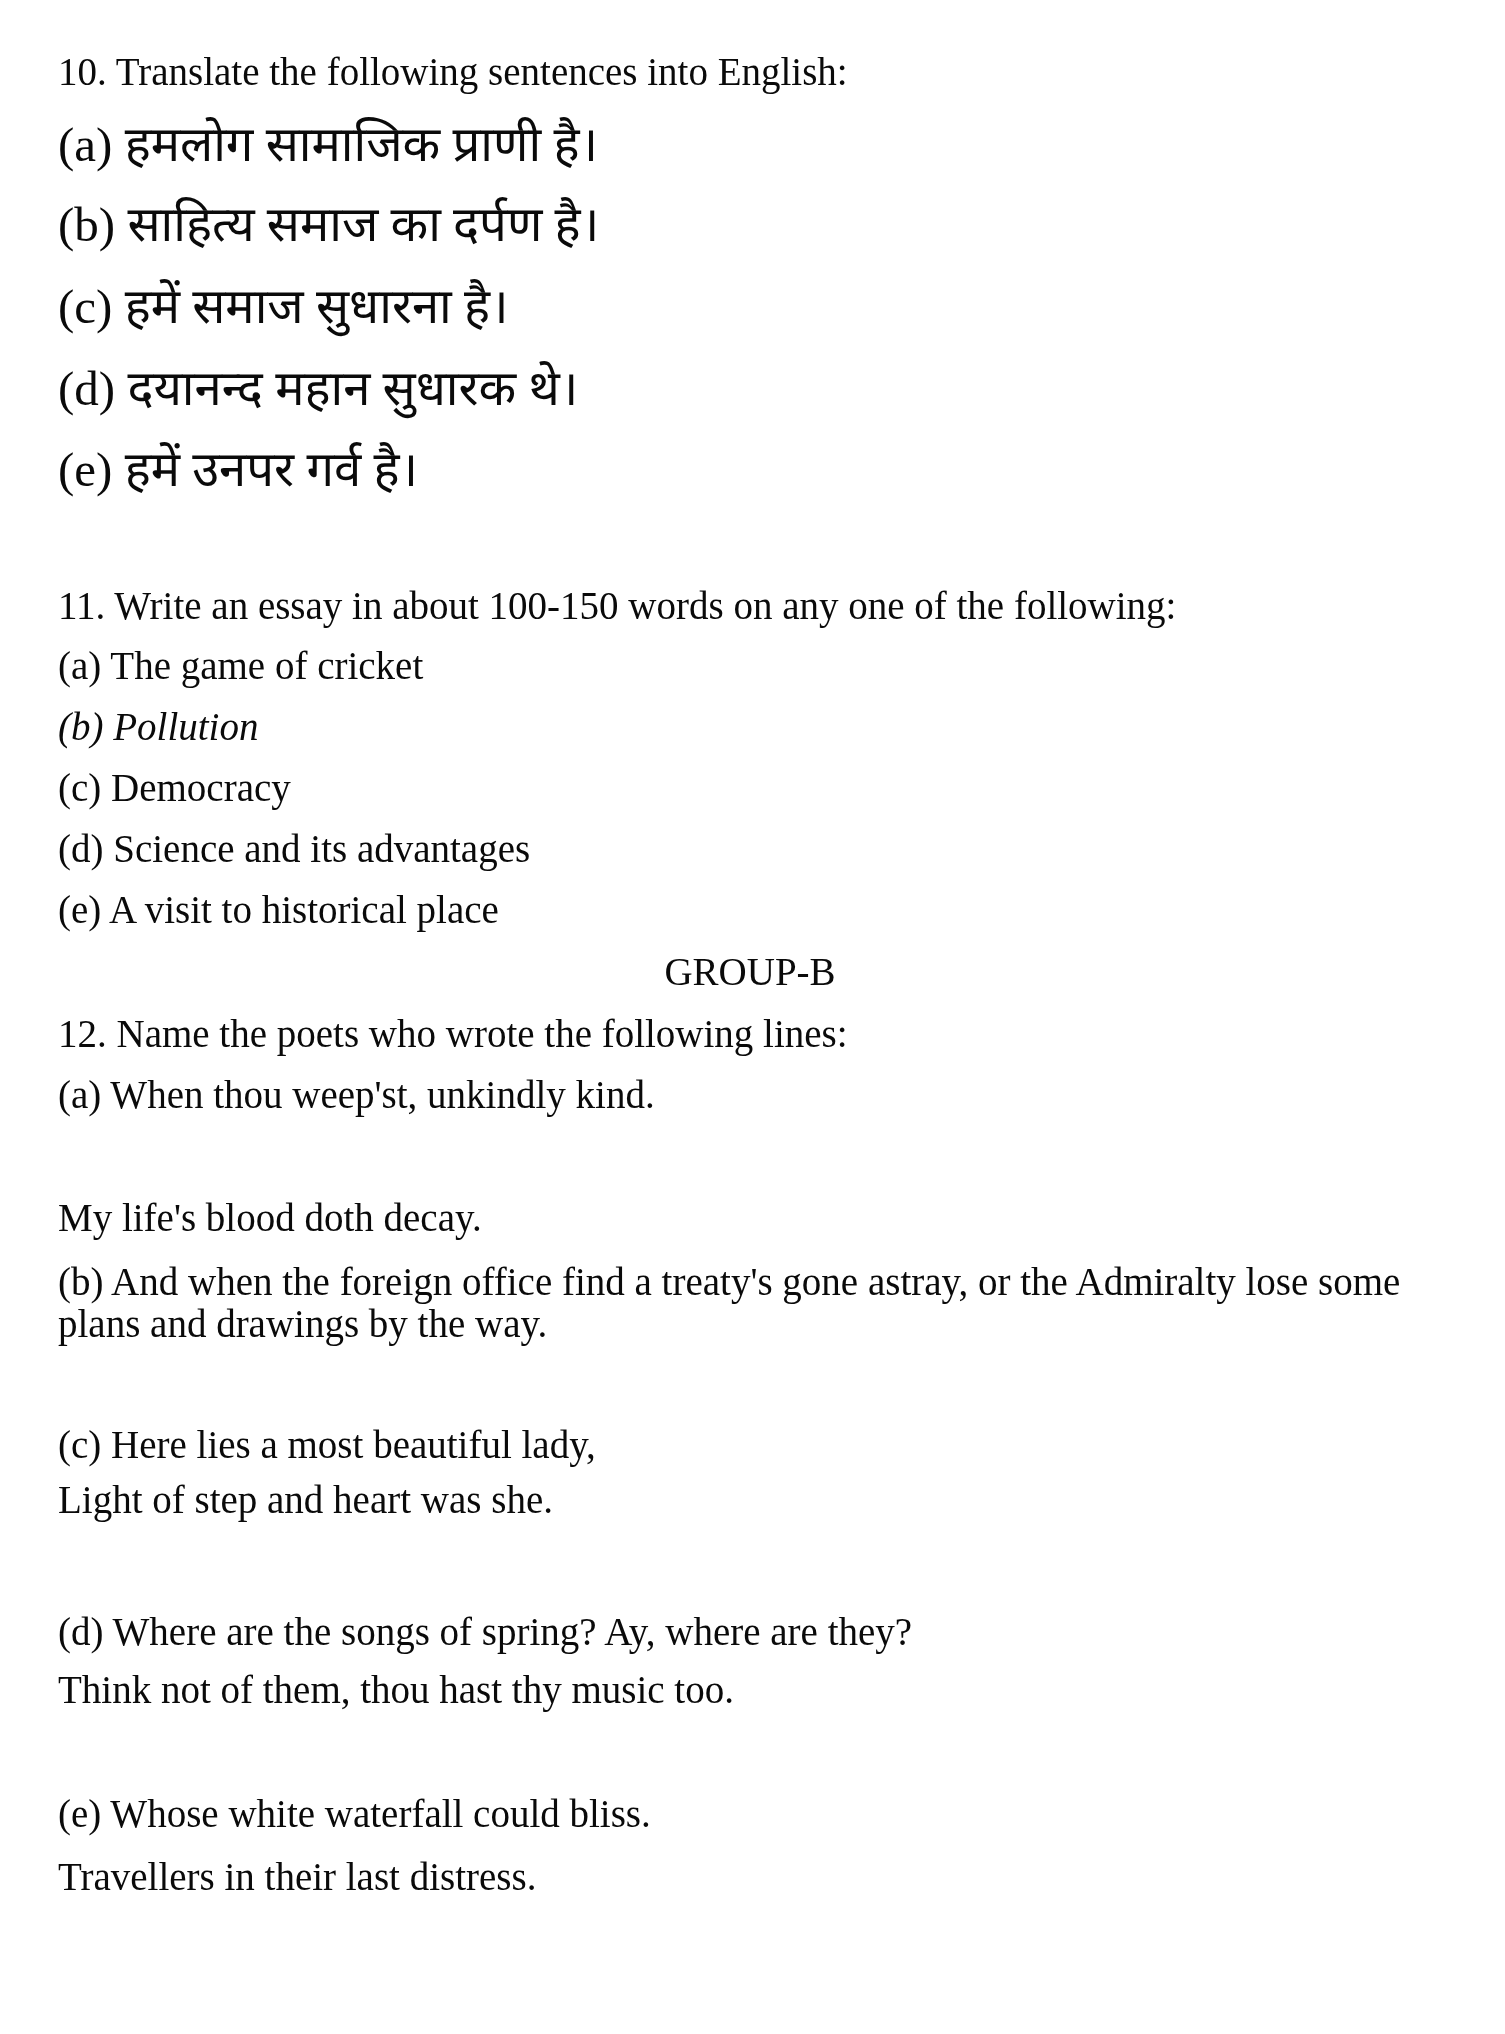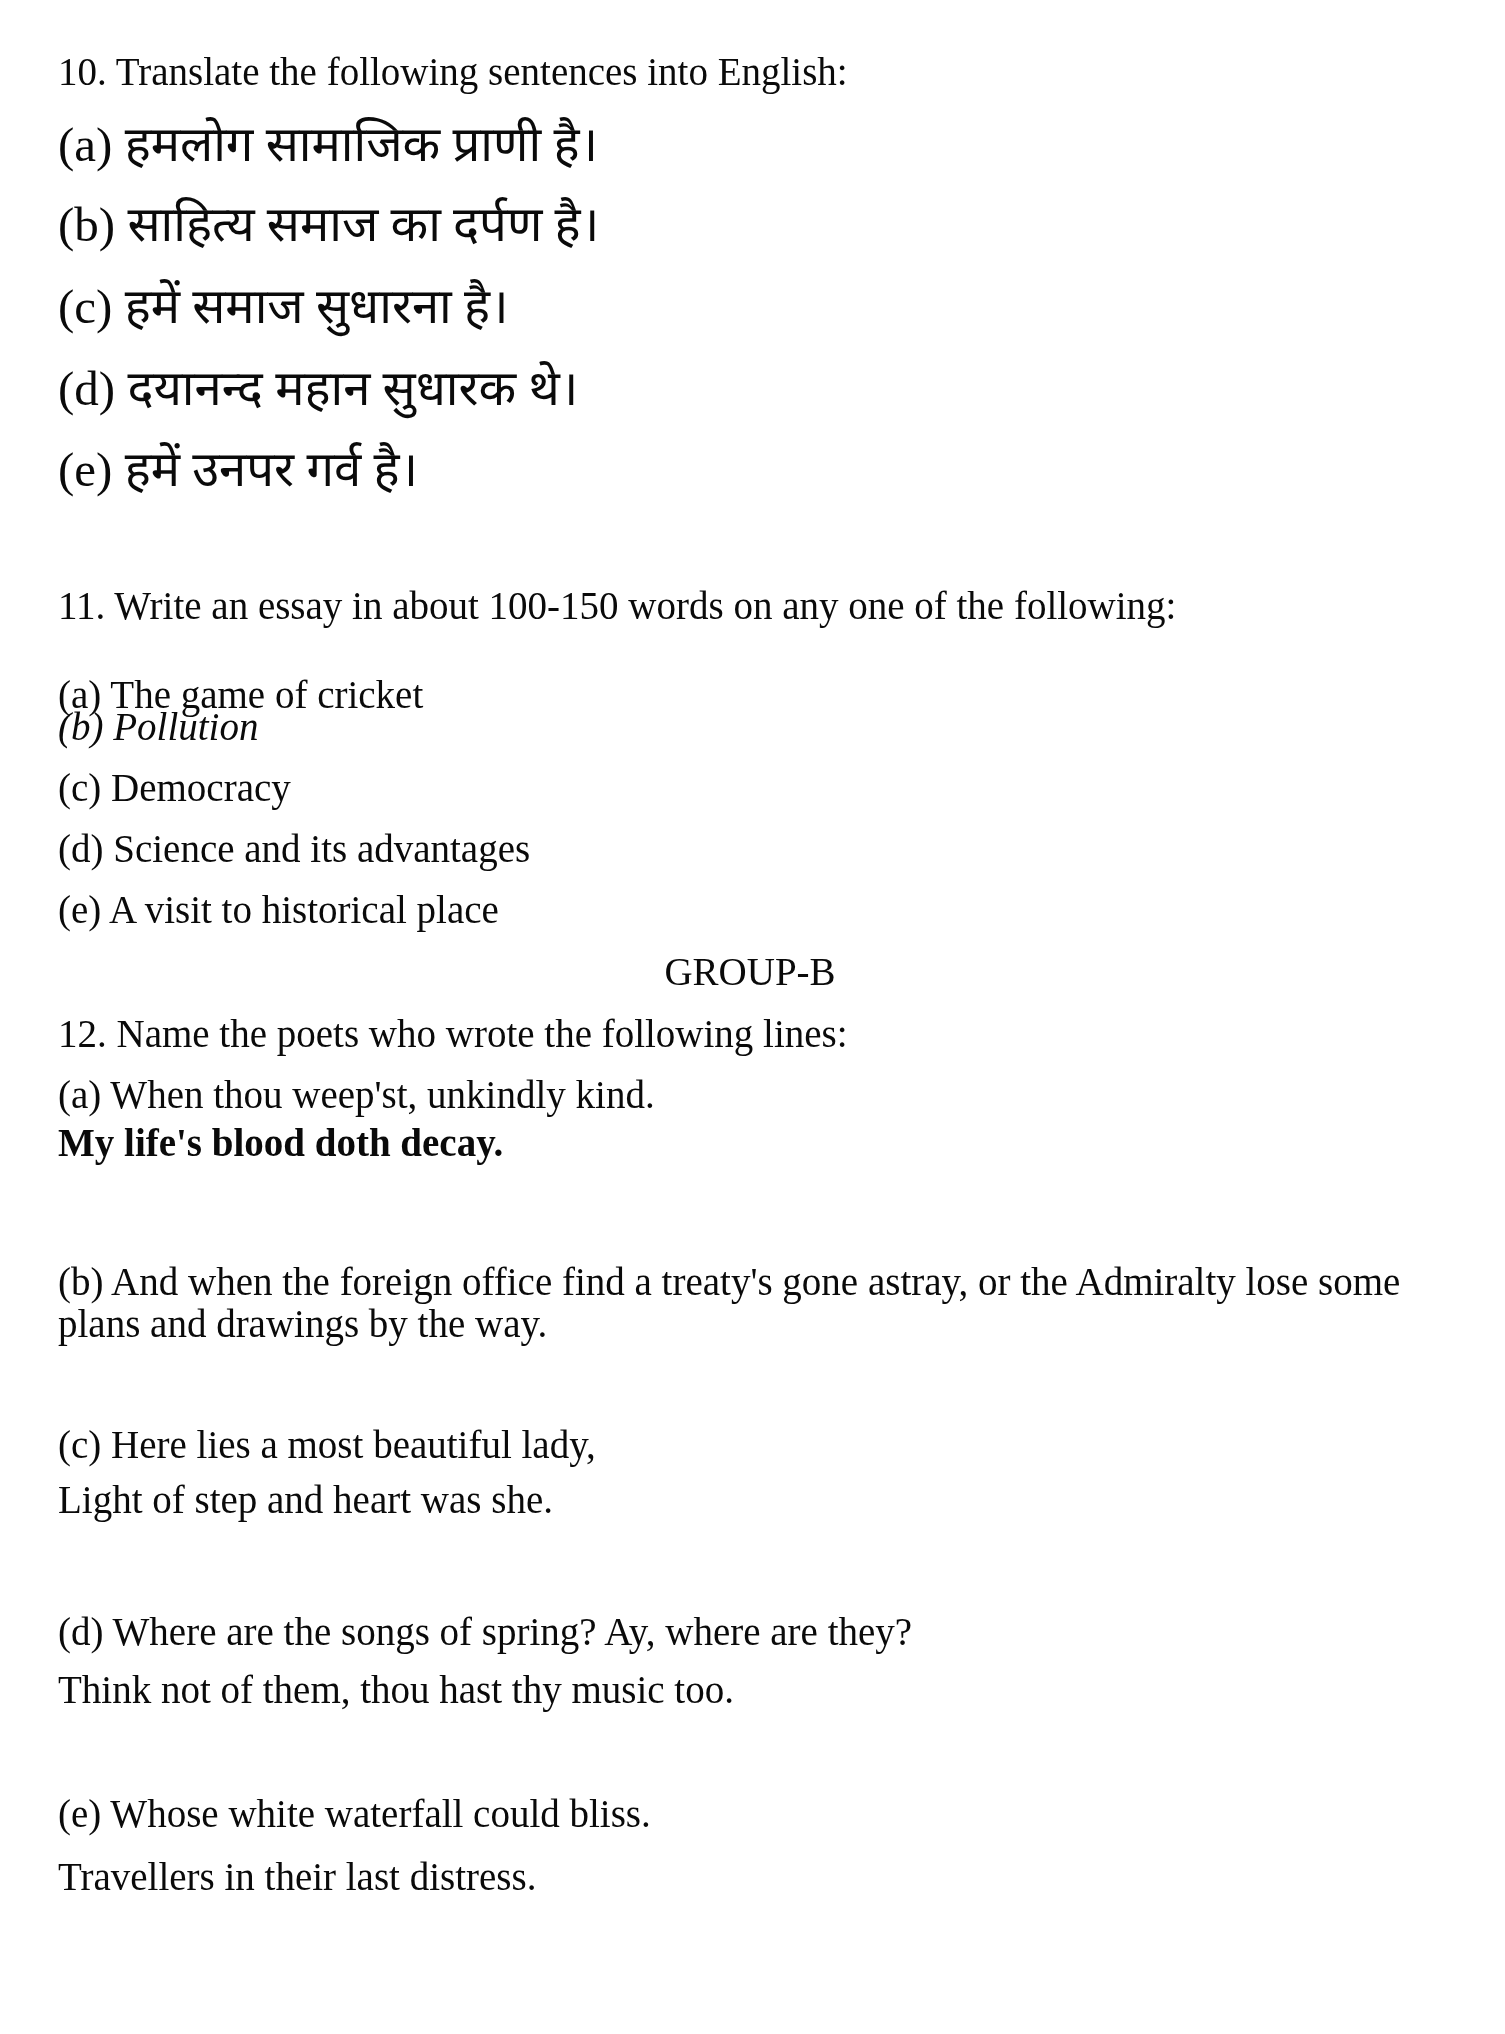--- a/index.html
+++ b/index.html
@@ -65,21 +65,21 @@
     </div>
     <div class="ln hi" style="top:450px;">
       <span>(e)</span>
       <span>हमें उनपर गर्व है।</span>
     </div>
   </section>
 
   <section>
     <div class="ln" style="top:586px;">11. Write an essay in about 100-150 words on any one of the following:</div>
 
-    <div class="ln" style="top:646px;margin-top:29px;">
+    <div class="ln" style="top:646px;">
       <span>(a)</span>
       <span>The game of cricket</span>
     </div>
     <div class="ln" style="top:707px;font-style:italic;">
       <span>(b)</span>
       <span>Pollution</span>
     </div>
     <div class="ln" style="top:768px;">
       <span>(c)</span>
       <span>Democracy</span>
@@ -97,21 +97,21 @@
   <div class="ln center" style="top:952px;text-align:center;">GROUP-B</div>
 
   <section>
     <div class="ln" style="top:1014px;">12. Name the poets who wrote the following lines:</div>
 
     <div>
       <div class="ln" style="top:1075px;">
         <span>(a)</span>
         <span>When thou weep'st, unkindly kind.</span>
       </div>
-      <div class="ln" style="top:1123px;font-weight:bold;">My life's blood doth decay.</div>
+      <div class="ln" style="top:1198px;">My life's blood doth decay.</div>
     </div>
 
     <div>
       <div class="ln" style="top:1262px;">
         <span>(b)</span>
         <span>And when the foreign office find a treaty's gone astray, or the Admiralty lose some</span>
       </div>
       <div class="ln" style="top:1304px;">plans and drawings by the way.</div>
     </div>
 

